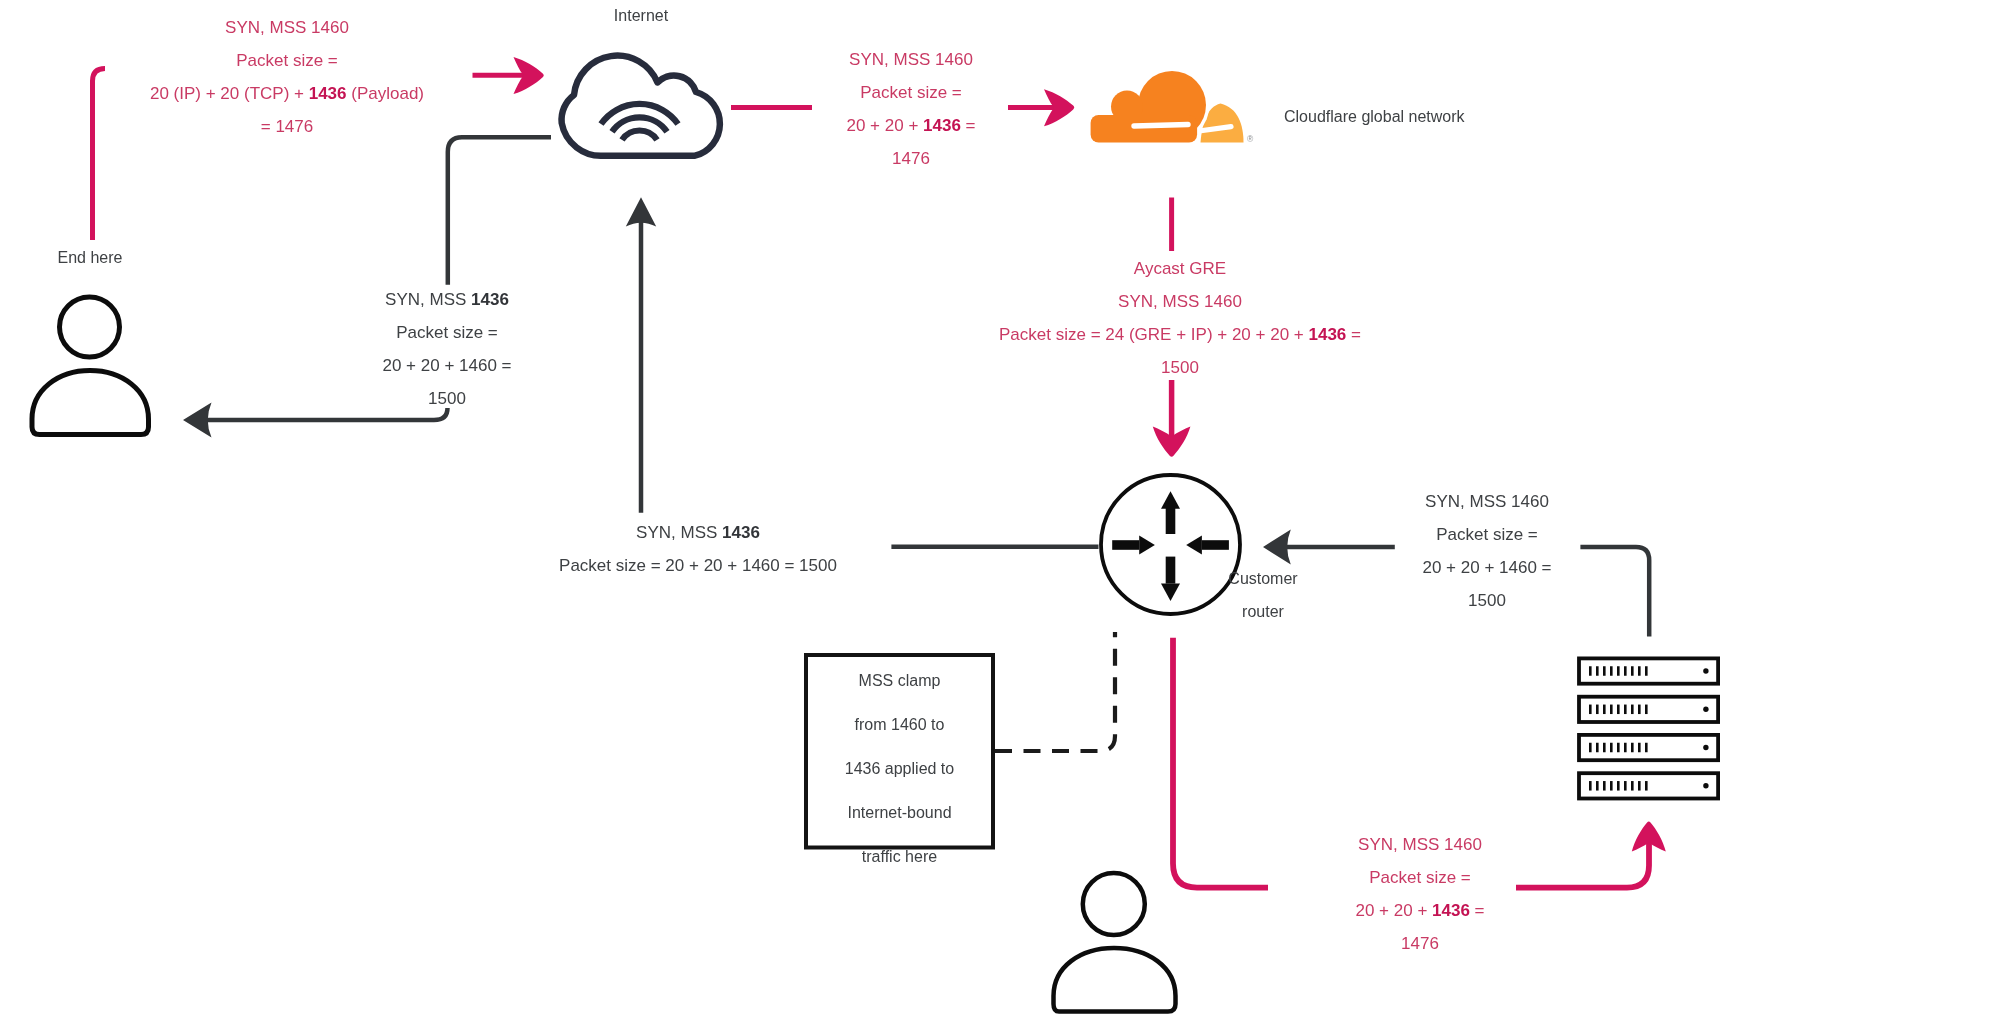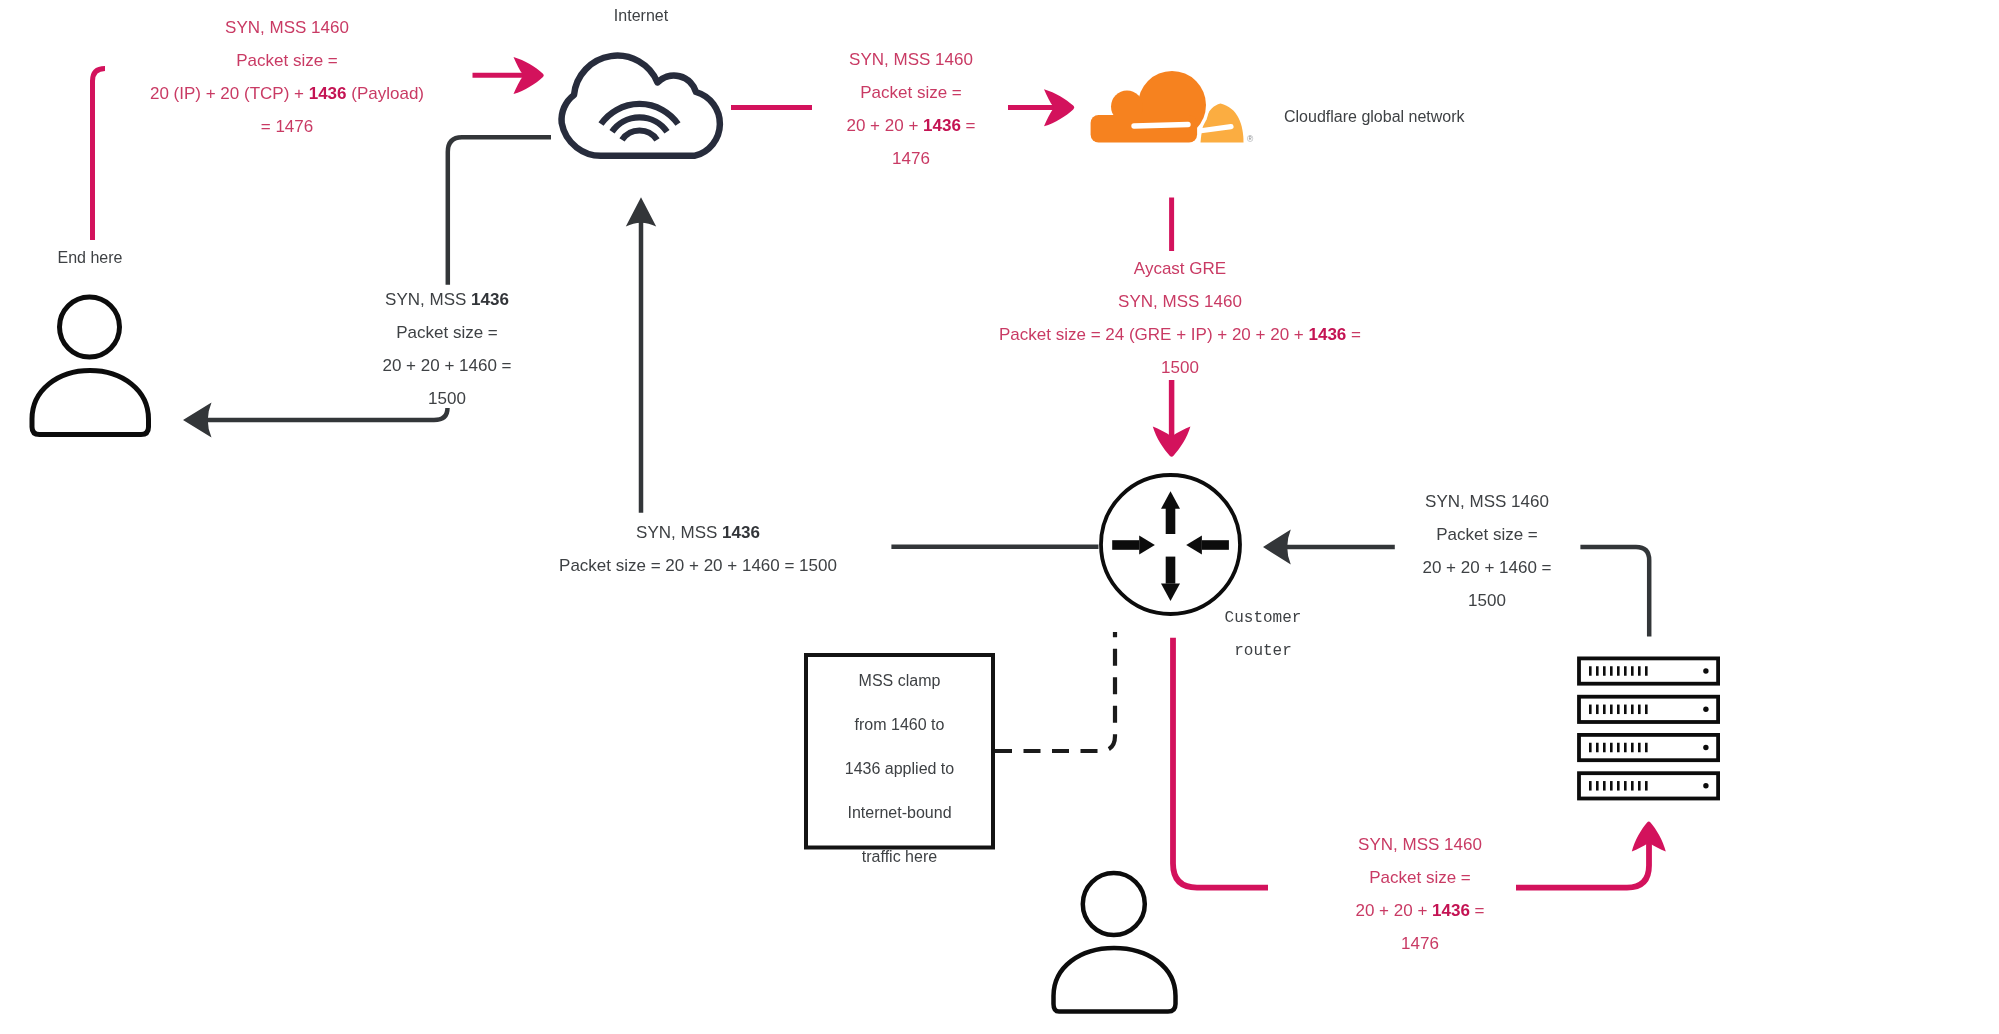--- a/index.html
+++ b/index.html
@@ -158,16 +158,16 @@
 
 <div class="t pink" style="left:287px;top:10.5px;">SYN, MSS 1460<br>Packet size =<br>20 (IP) + 20 (TCP) + <b>1436</b> (Payload)<br>= 1476</div>
 <div class="t dark lbl" style="left:641px;top:-0.8px;">Internet</div>
 <div class="t pink" style="left:911px;top:42.5px;">SYN, MSS 1460<br>Packet size =<br>20 + 20 + <b>1436</b> =<br>1476</div>
 <div class="t dark lbl" style="left:1284px;top:100px;transform:none;text-align:left;">Cloudflare global network</div>
 <div class="t pink" style="left:1171px;top:251.5px;margin-left:9px;">Aycast GRE<br>SYN, MSS 1460<br>Packet size = 24 (GRE + IP) + 20 + 20 + <b>1436</b> =<br>1500</div>
 <div class="t dark lbl" style="left:90px;top:241.2px;">End here</div>
 <div class="t dark" style="left:447px;top:282.5px;">SYN, MSS <b>1436</b><br>Packet size =<br>20 + 20 + 1460 =<br>1500</div>
 <div class="t dark" style="left:698px;top:515.5px;">SYN, MSS <b>1436</b><br>Packet size = 20 + 20 + 1460 = 1500</div>
 <div class="t dark" style="left:1487px;top:484.5px;">SYN, MSS 1460<br>Packet size =<br>20 + 20 + 1460 =<br>1500</div>
-<div class="t dark lbl" style="left:1263px;top:602px;font-family:Liberation Mono, monospace;">Customer<br>router</div>
+<div class="t dark lbl" style="left:1263px;top:562px;">Customer<br>router</div>
 <div class="t dark lbl" style="left:899.5px;top:659px;line-height:44px;">MSS clamp<br>from 1460 to<br>1436 applied to<br>Internet-bound<br>traffic here</div>
 <div class="t pink" style="left:1420px;top:827.5px;">SYN, MSS 1460<br>Packet size =<br>20 + 20 + <b>1436</b> =<br>1476</div>
 </div>
 
 </body></html>

